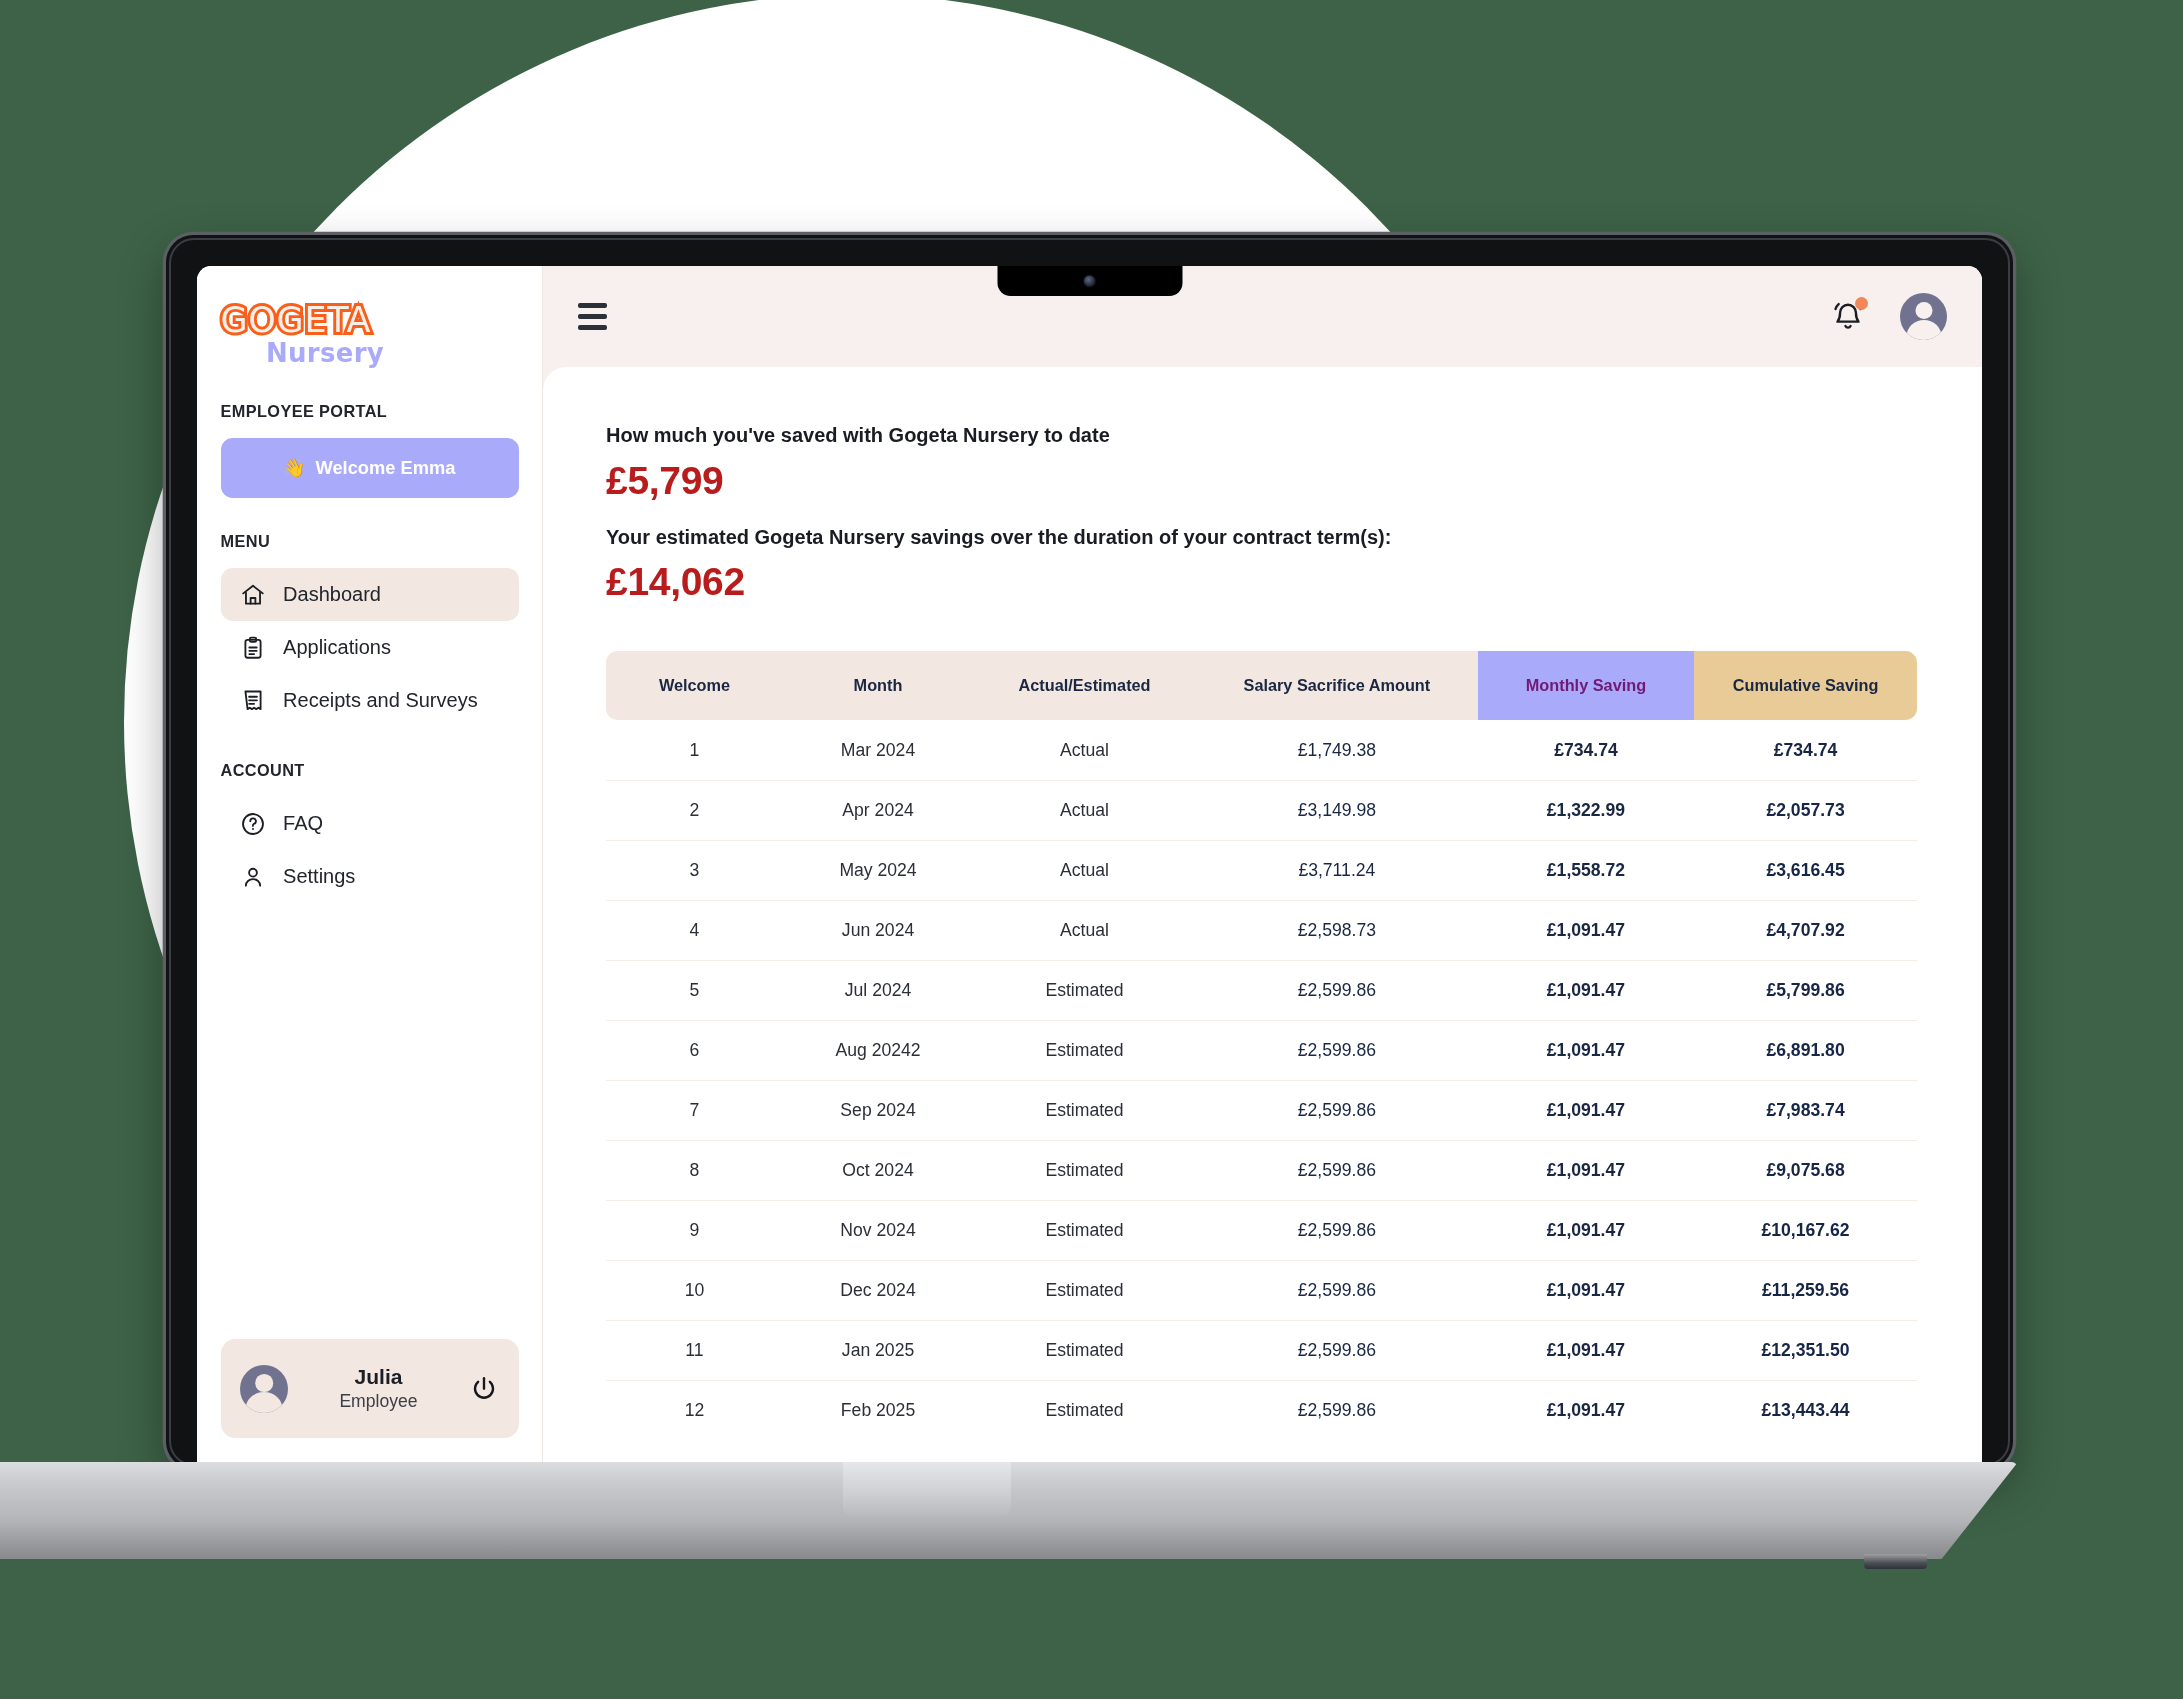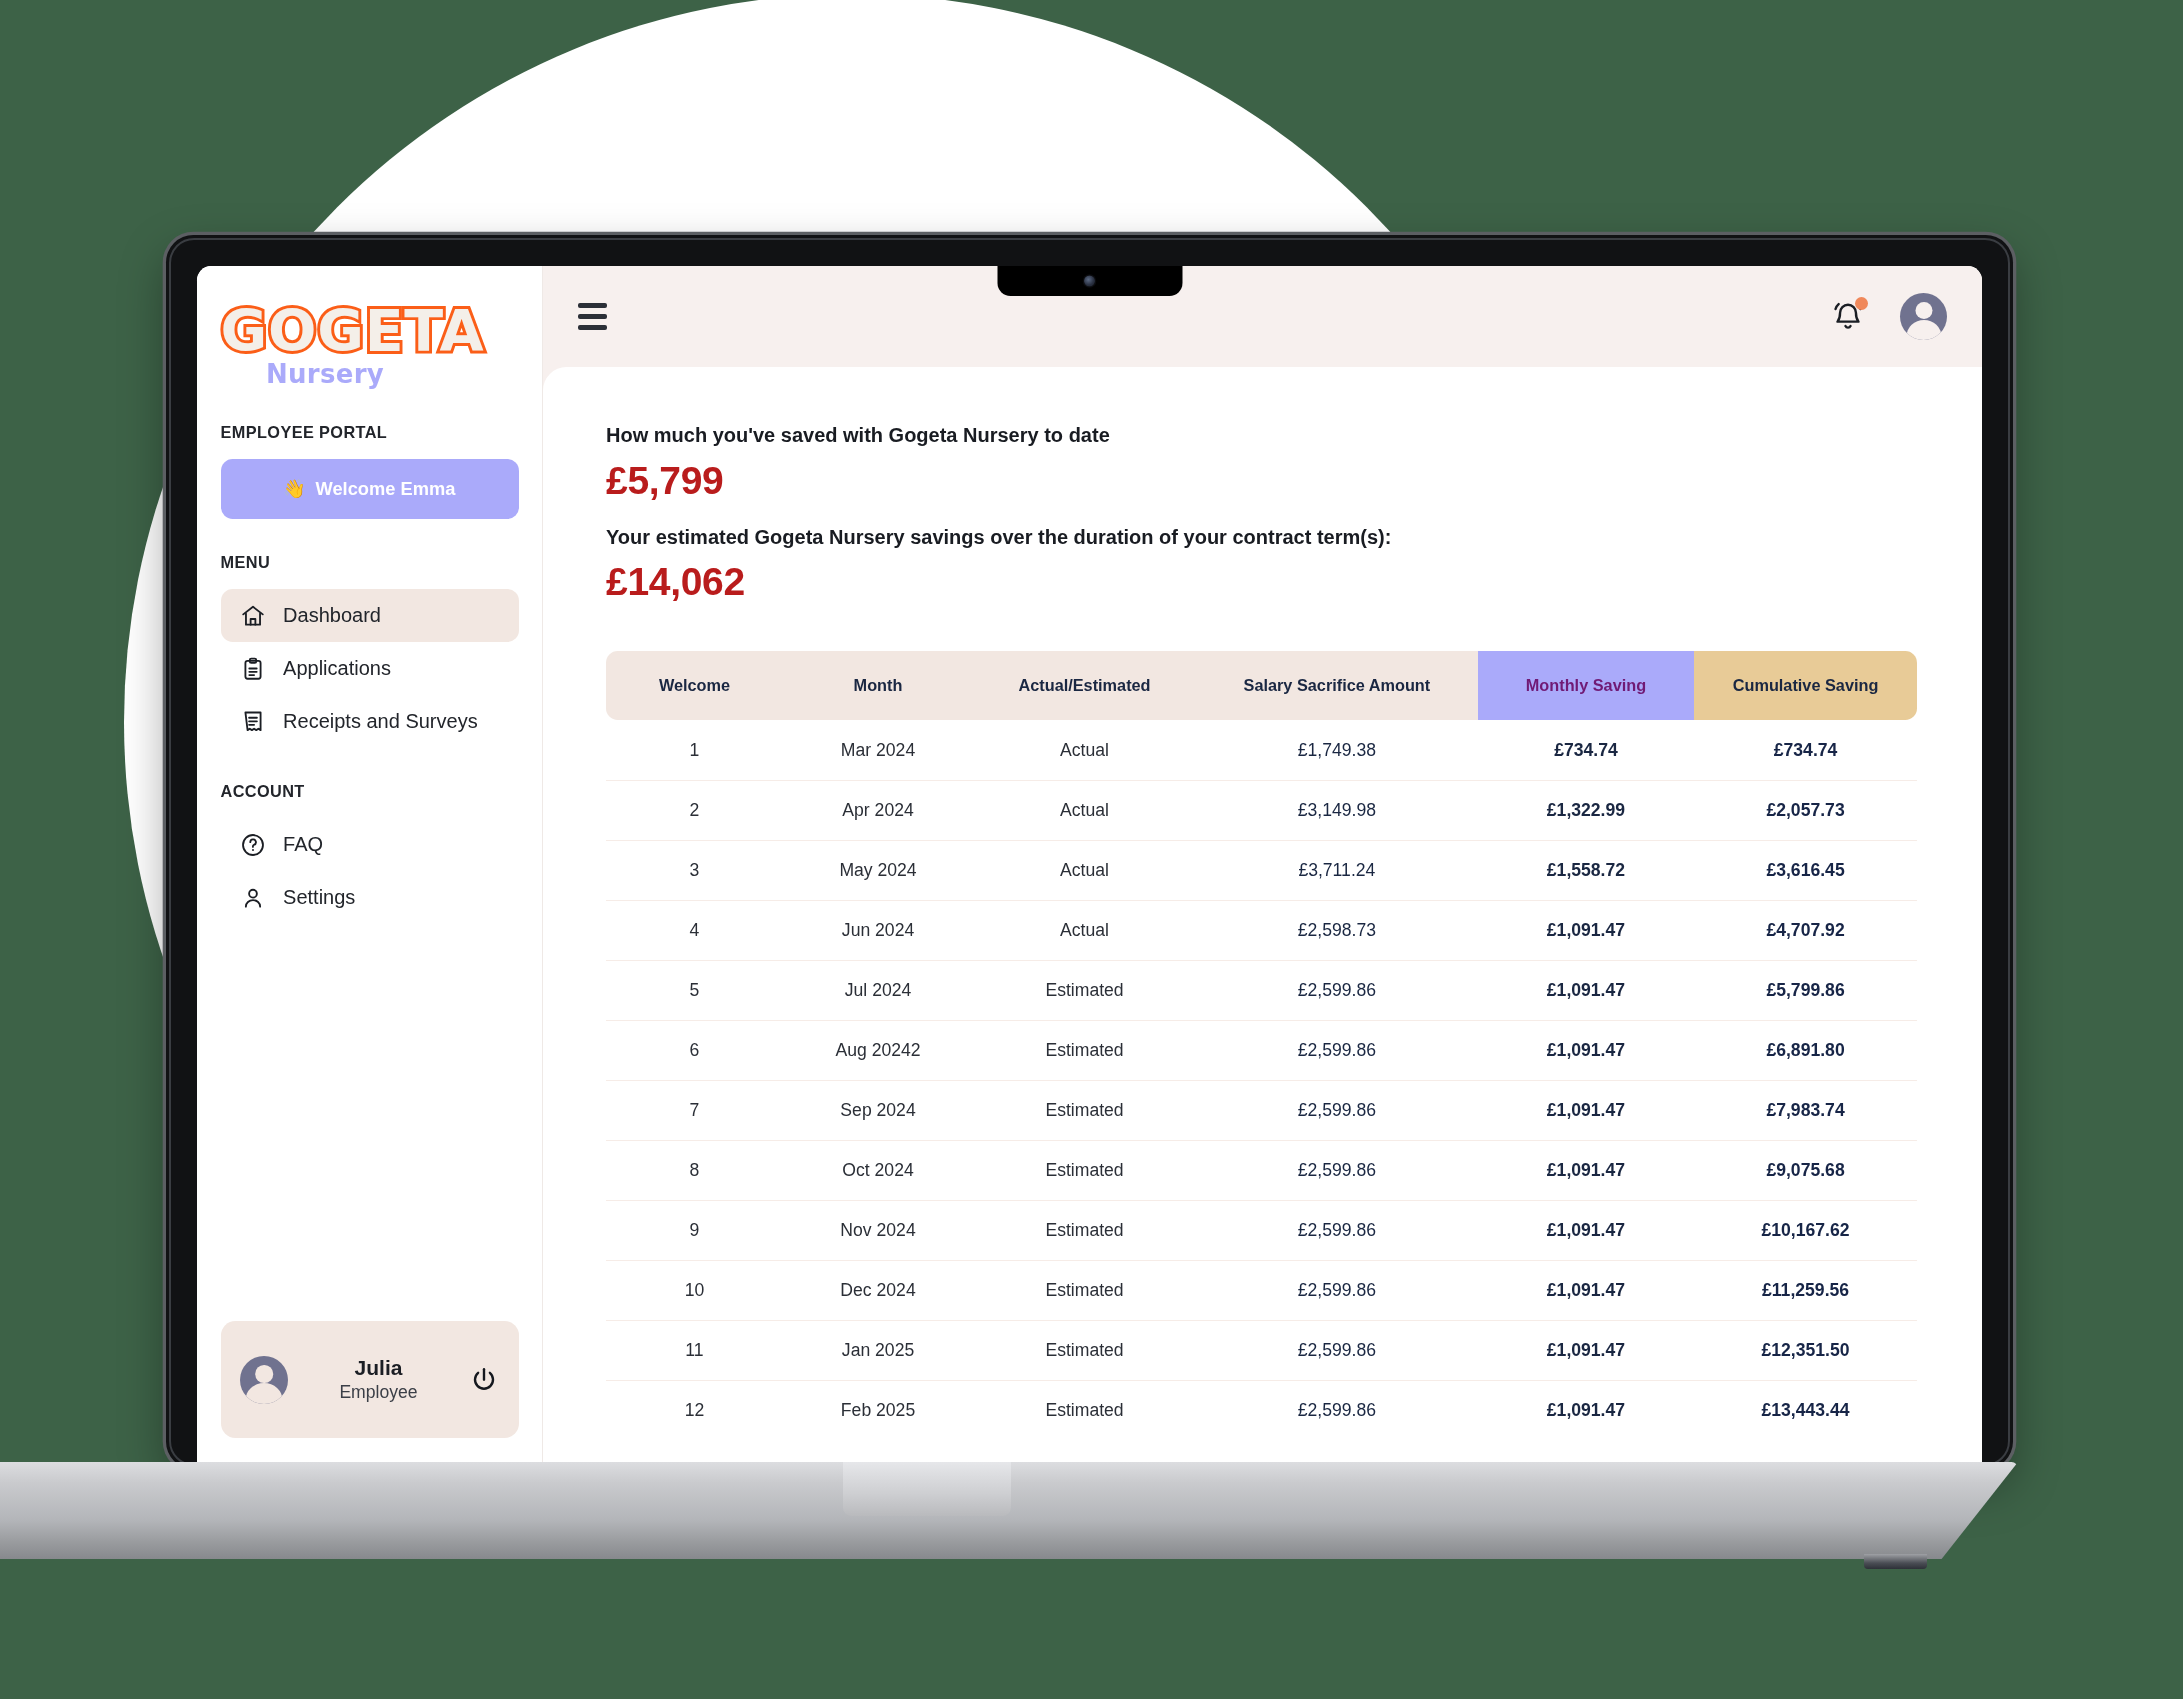--- a/index.html
+++ b/index.html
@@ -98,21 +98,21 @@
   .sidebar{
     width:346px; min-width:346px;
     background:#ffffff;
     border-right:1.3px solid #efe9e6;
     display:flex; flex-direction:column;
     padding:23.5px 0 0 0;
     position:relative;
   }
   .logo-wrap{ padding:14.4px 0 0 23.5px; }
   .logo-gogeta{
-    font-size:57px; font-weight:bold; letter-spacing:0.7px;
+    font-size:35px; font-weight:normal; letter-spacing:0.7px;
     color:#f4efe9;
     -webkit-text-stroke:5.9px #FB5E18;
     paint-order:stroke fill;
     line-height:.95;
     font-family:"DejaVu Sans", sans-serif;
   }
   .logo-nursery{
     text-align:center; width:209px;
     margin-top:1.3px;
     font-size:26px; font-weight:bold;
@@ -140,21 +140,21 @@
     display:flex; align-items:center; gap:17px;
     padding-left:19.6px; border-radius:11.7px;
     font-size:20px; color:#22252b;
     cursor:pointer;
   }
   .nav-item.active{ background:#F2E7E1; }
   .nav-item svg{ width:26px; height:26px; flex:0 0 26px; }
   .spacer{ flex:1 1 auto; }
   .user-card{
     margin:0 23.5px 31px 23.5px;
-    height:117px; border-radius:14.4px;
+    height:99px; border-radius:14.4px;
     background:#F2E7E1;
     display:flex; align-items:center;
     padding:0 19.6px; gap:15.7px;
     cursor:pointer;
   }
   .avatar-sm{
     width:48px; height:48px; border-radius:50%;
     background:#70728F; flex:0 0 48px;
     position:relative; overflow:hidden;
   }

